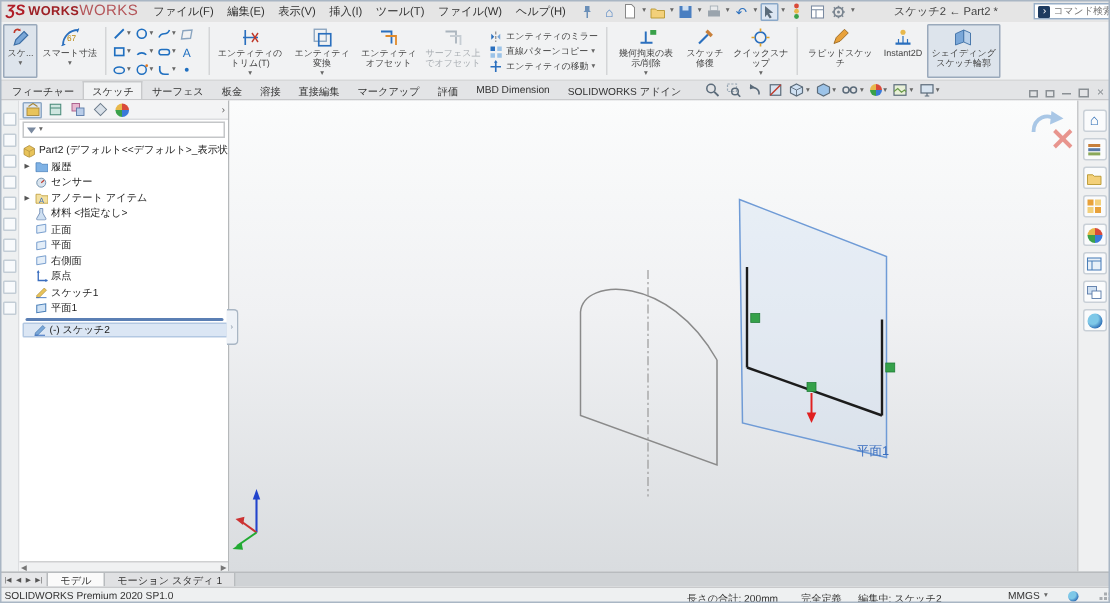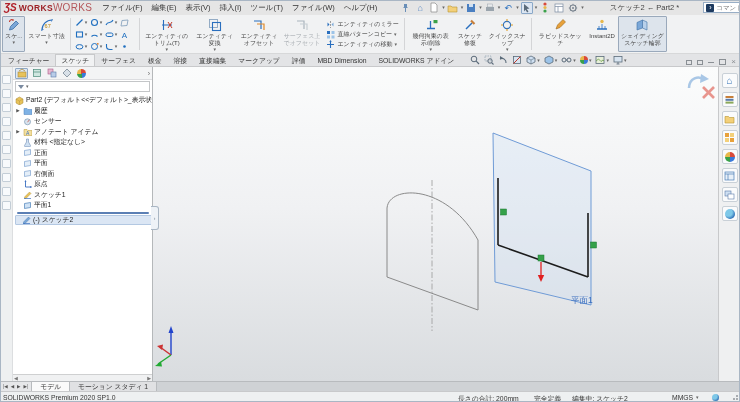--- a/index.html
+++ b/index.html
@@ -5,21 +5,21 @@
   *{box-sizing:border-box;margin:0;padding:0;font-family:"Liberation Sans",sans-serif}
   html,body{width:740px;height:402px;overflow:hidden;background:#fff;position:relative;font-size:8px;color:#333}
   .frame{position:absolute;inset:0;border:1px solid #a9b6c4;pointer-events:none;z-index:99}
 
   
   .titlebar{height:15px;background:#e5e5e5;display:flex;align-items:center;padding:0 4px;gap:4px;white-space:nowrap}
   .logo{display:flex;align-items:baseline;margin-right:6px}
   .logo-mark{color:#b01e28;font-weight:bold;font-style:italic;font-size:10px;margin-right:2px}
   .logo-solid{color:#9d2025;font-weight:bold;font-size:8.5px;letter-spacing:.3px}
   .logo-works{color:#b4565a;font-size:10px;letter-spacing:.3px}
-  .menus{display:flex;gap:9px;font-size:7.5px;color:#333;margin-right:20px}
+  .menus{display:flex;gap:9px;font-size:7.5px;color:#333;margin-right:6px}
   .menus span{cursor:default}
   .qat{display:flex;align-items:center;gap:2px}
   .qicon{display:flex;align-items:center;justify-content:center;width:12px;height:12px}
   .qicon.sel{background:#dce6f2;border:1px solid #8aa8c8;border-radius:1px}
   .caret{font-size:5px;color:#666;line-height:1}
   .doc-title{font-size:7.5px;color:#444;margin-left:22px}
   .searchbox{margin-left:20px;width:104px;height:11px;border:1px solid #98aec6;background:#fff;display:flex;align-items:center;padding:0 2px;gap:2px}
   .sw-go{width:8px;height:8px;background:#1d3a5f;color:#fff;font-size:7px;line-height:8px;text-align:center;border-radius:1px}
   .searchbox input{border:none;outline:none;flex:1;font-size:6.5px;color:#777;min-width:0;background:transparent}
 

